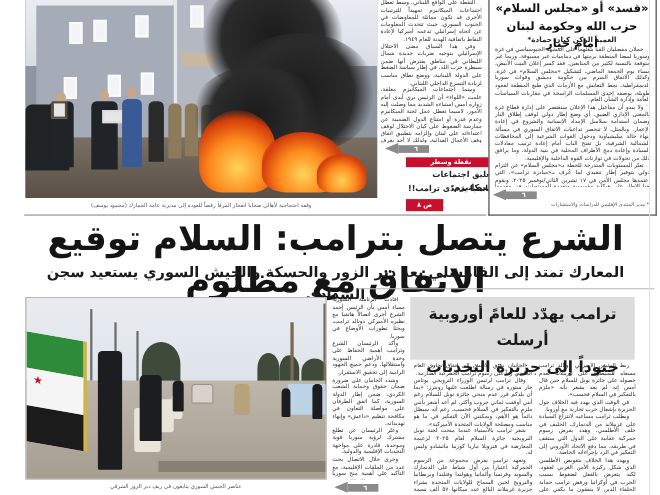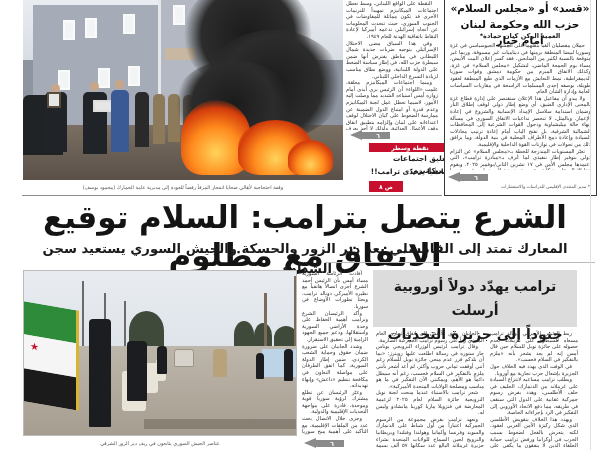--- a/index.html
+++ b/index.html
@@ -251,21 +251,21 @@
 
 </div>
 <div class="arrow-btn" style="left:304px;top:438px">
   <div class="tip"></div>
   <div class="bar"></div>
   <div class="num">٦</div>
 </div>
 
 <div class="greenland-box">
   <div class="greenland-title">
-    <div>ترامب يهدّد دولاً أوروبية أرسلت</div>
+    <div>ترامب يهدّد للعامً أوروبية أرسلت</div>
     <div>جنوداً إلى جزيرة التحديات</div>
   </div>
 </div>
 <div class="body-text" style="left:490px;top:330px;width:88px;height:118px">
   <p>ربط الرئيس الأميركي دونالد ترامب مسعاه للسيطرة على غرينلاند بعدم حصوله على جائزة نوبل للسلام حين قال أمس إنه لم يعد يشعر بأنه «ملزم بالتفكير في السلام فحسب».</p>
   <p>في الوقت الذي يهدد فيه الخلاف حول الجزيرة بإشعال حرب تجارية مع أوروبا.</p>
   <p>ويطلب ترامب مساعيه لانتزاع السيادة على غرينلاند من الدنمارك، الحليف في حلف الأطلسي، وهدد بفرض رسوم جمركية عقابية على الدول التي ستقف في طريقه، مما دفع الاتحاد الأوروبي إلى التفكير في الرد بإجراءاته الخاصة.</p>
   <p>ويهدد هذا الخلاف بتقويض الأطلسي الذي شكل ركيزة الأمن الغربي لعقود، لكنه يتعرض بالفعل لضغوط بسبب الحرب في أوكرانيا ورفض ترامب حماية الحلفاء الذين لا ينفقون ما يكفي على الدفاع.</p>
 
 </div>

